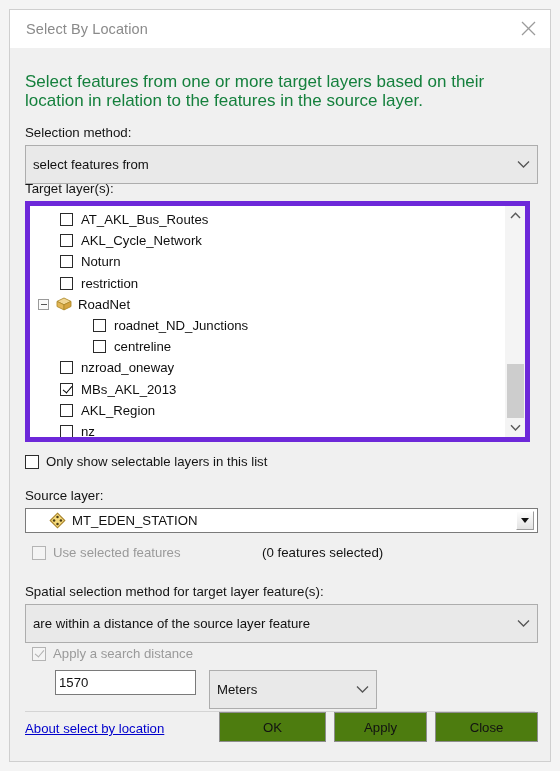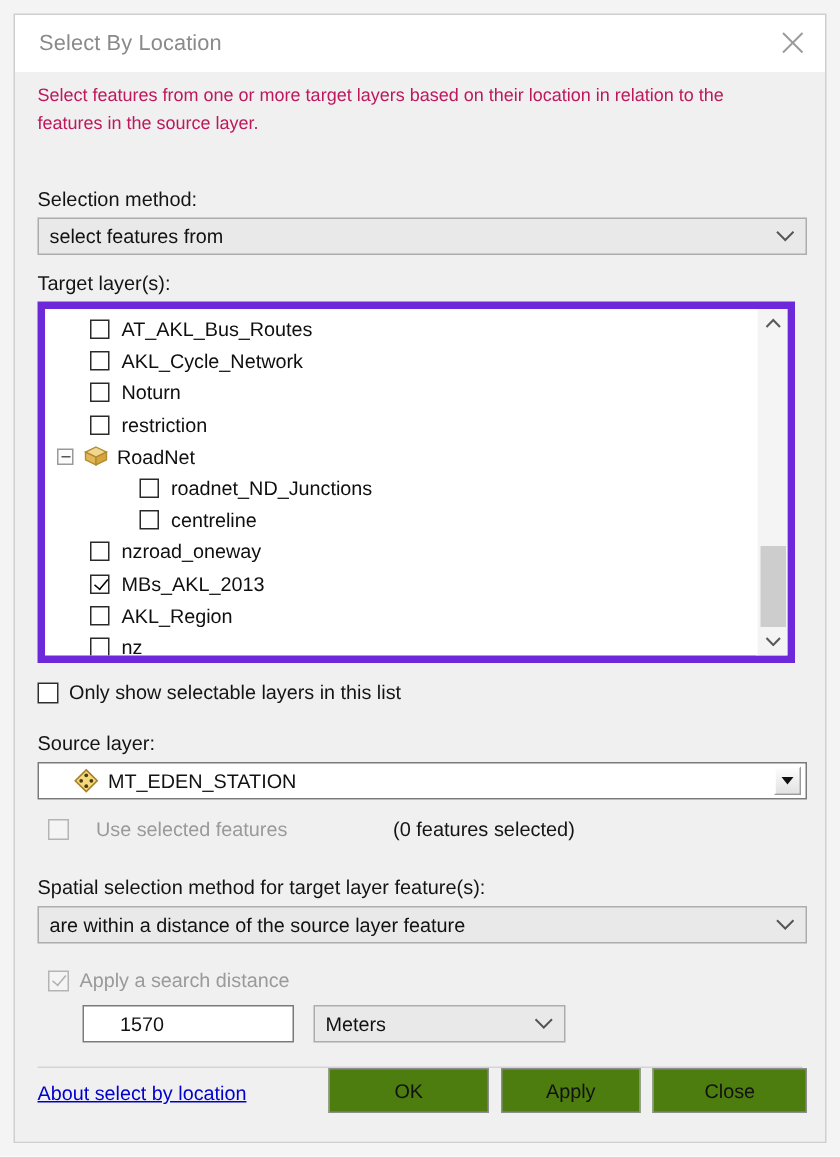--- a/index.html
+++ b/index.html
@@ -62,41 +62,41 @@
     left: 0;
     top: 38px;
     right: 0;
     bottom: 0;
     background: #f0f0f0;
   }
 
   .desc {
     position: absolute;
     left: 15px;
-    top: 6px;
+    top: 24px;
     width: 500px;
-    font-size: 12px;
-    color: #be185d;
+    font-size: 17px;
+    color: #15803d;
     line-height: 19px;
   }
 
   .lbl {
     position: absolute;
     font-size: 13.3px;
     color: #141414;
   }
   .lbl-dim { color: #9a9a9a; }
 
   
   .combo {
     position: absolute;
     box-sizing: border-box;
     background: #e9e9e9;
     border: 1px solid #adadad;
-    height: 25px;
+    height: 39px;
     display: flex;
     align-items: center;
   }
   .combo .combo-text {
     font-size: 13.2px;
     color: #111111;
     padding-left: 7px;
     flex: 1;
     white-space: nowrap;
     overflow: hidden;
@@ -280,21 +280,21 @@
   .txtinput {
     position: absolute;
     box-sizing: border-box;
     background: #ffffff;
     border: 1px solid #7a7a7a;
     height: 25px;
     display: flex;
     align-items: center;
     font-size: 13.2px;
     color: #111111;
-    padding-left: 24px;
+    padding-left: 3px;
   }
 
   
   .sep {
     position: absolute;
     left: 15px;
     right: 15px;
     height: 1px;
     background: #d4d4d4;
   }
@@ -435,21 +435,21 @@
               <circle cx="8.5" cy="12.1" r="1.25" fill="#4a3a14"></circle>
             </svg>
           </span>
           <span>MT_EDEN_STATION</span>
         </div>
         <div class="cc-btn">
           <div class="tri-down"></div>
         </div>
       </div>
 
-      <div class="chk-line" style="left:22px; top:497px;gap:11px;">
+      <div class="chk-line" style="left:22px; top:497px;">
         <div class="chk-box dim"></div>
         <span class="lbl-dim">Use selected features</span>
       </div>
       <div class="lbl" style="left:252px; top:497px;">(0 features selected)</div>
 
       <div class="lbl" style="left:15px; top:536px;">Spatial selection method for target layer feature(s):</div>
       <div class="combo" style="left:15px; top:556px; width:513px;">
         <div class="combo-text">are within a distance of the source layer feature</div>
         <div class="chev">
           <svg width="13" height="9" viewBox="0 0 13 9" aria-hidden="true">

